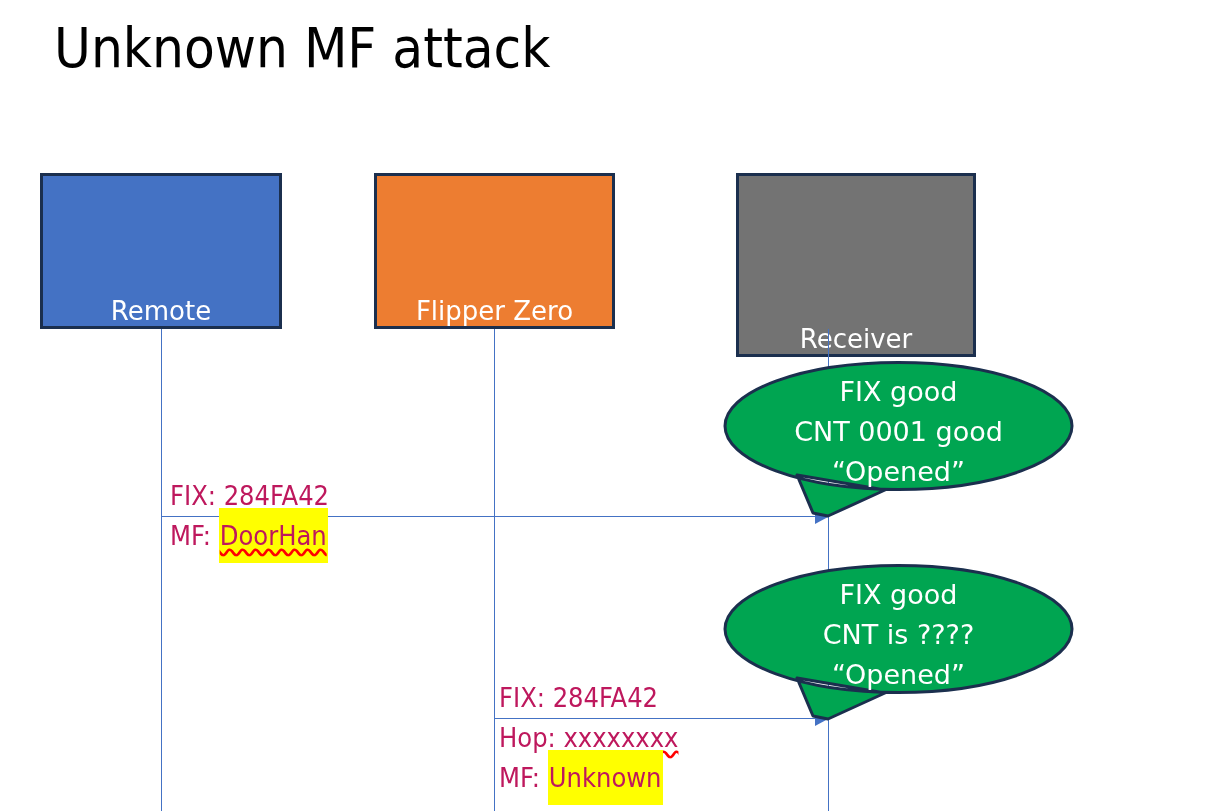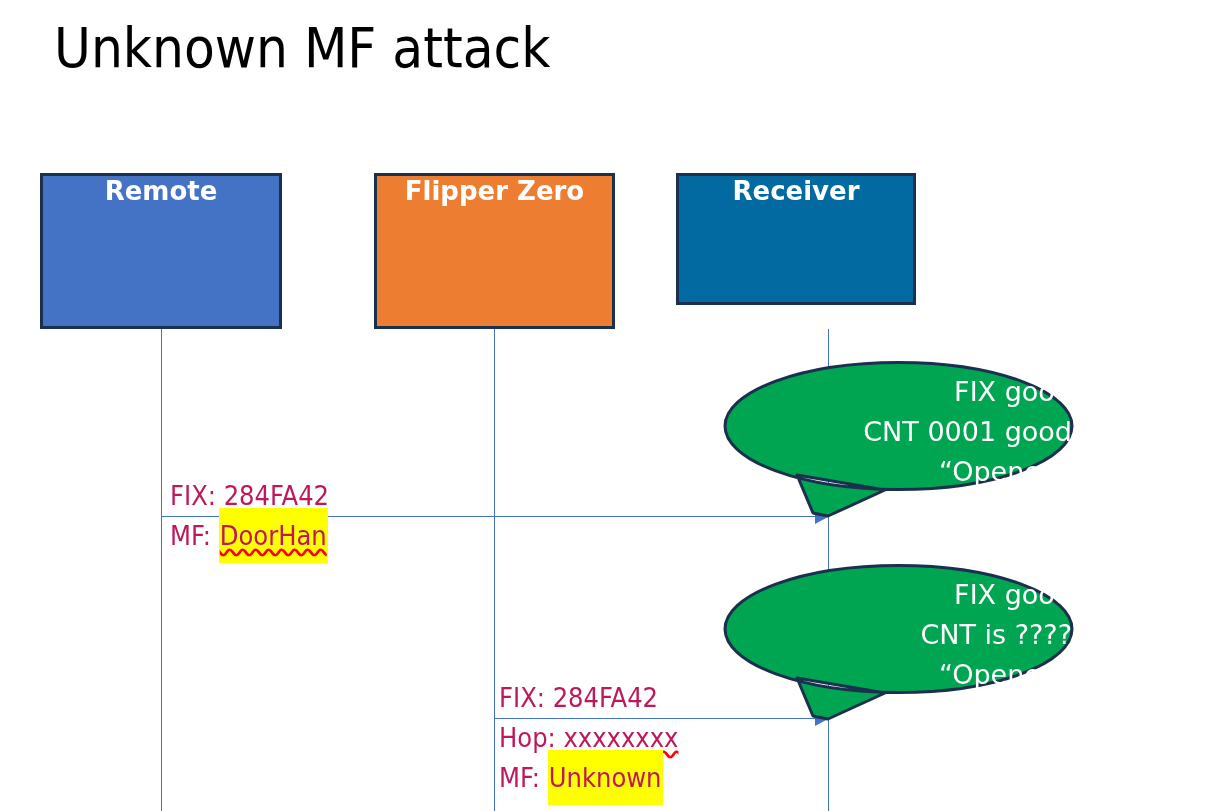--- a/index.html
+++ b/index.html
@@ -30,38 +30,38 @@
     white-space: nowrap;
     letter-spacing: 0px;
   }
 
   
   .actor-box {
     position: absolute;
     box-sizing: border-box;
     border: 3px solid #1b2f4e;
     display: flex;
-    align-items: flex-start;
+    align-items: flex-end;
     justify-content: center;
     color: #ffffff;
     font-size: 26px;
-    font-weight: 700;
+    font-weight: 400;
     font-family: "DejaVu Sans", sans-serif;
   }
   #actor-remote {
     left: 40px; top: 173px; width: 242px; height: 156px;
     background: #4472c4;
   }
   #actor-flipper {
     left: 374px; top: 173px; width: 241px; height: 156px;
     background: #ed7d31;
   }
   #actor-receiver {
-    left: 676px; top: 173px; width: 240px; height: 132px;
-    background: #0369a1;
+    left: 736px; top: 173px; width: 240px; height: 184px;
+    background: #737373;
   }
 
   
   .lifeline {
     position: absolute;
     width: 1px;
     background: #4472c4;
     top: 329px;
     bottom: 0;
   }
@@ -110,21 +110,21 @@
 
   
   .callout {
     position: absolute;
   }
   .callout svg { display: block; overflow: visible; }
   .callout-text {
     position: absolute;
     left: 0;
     width: 347px;
-    text-align: right;
+    text-align: center;
     color: #ffffff;
     font-family: "DejaVu Sans", sans-serif;
     font-size: 27px;
     line-height: 40px;
     white-space: nowrap;
     pointer-events: none;
   }
   #callout-1 { left: 725px; top: 363px; }
   #callout-2 { left: 725px; top: 566px; }
   #callout-1-text { top: 9px; }

